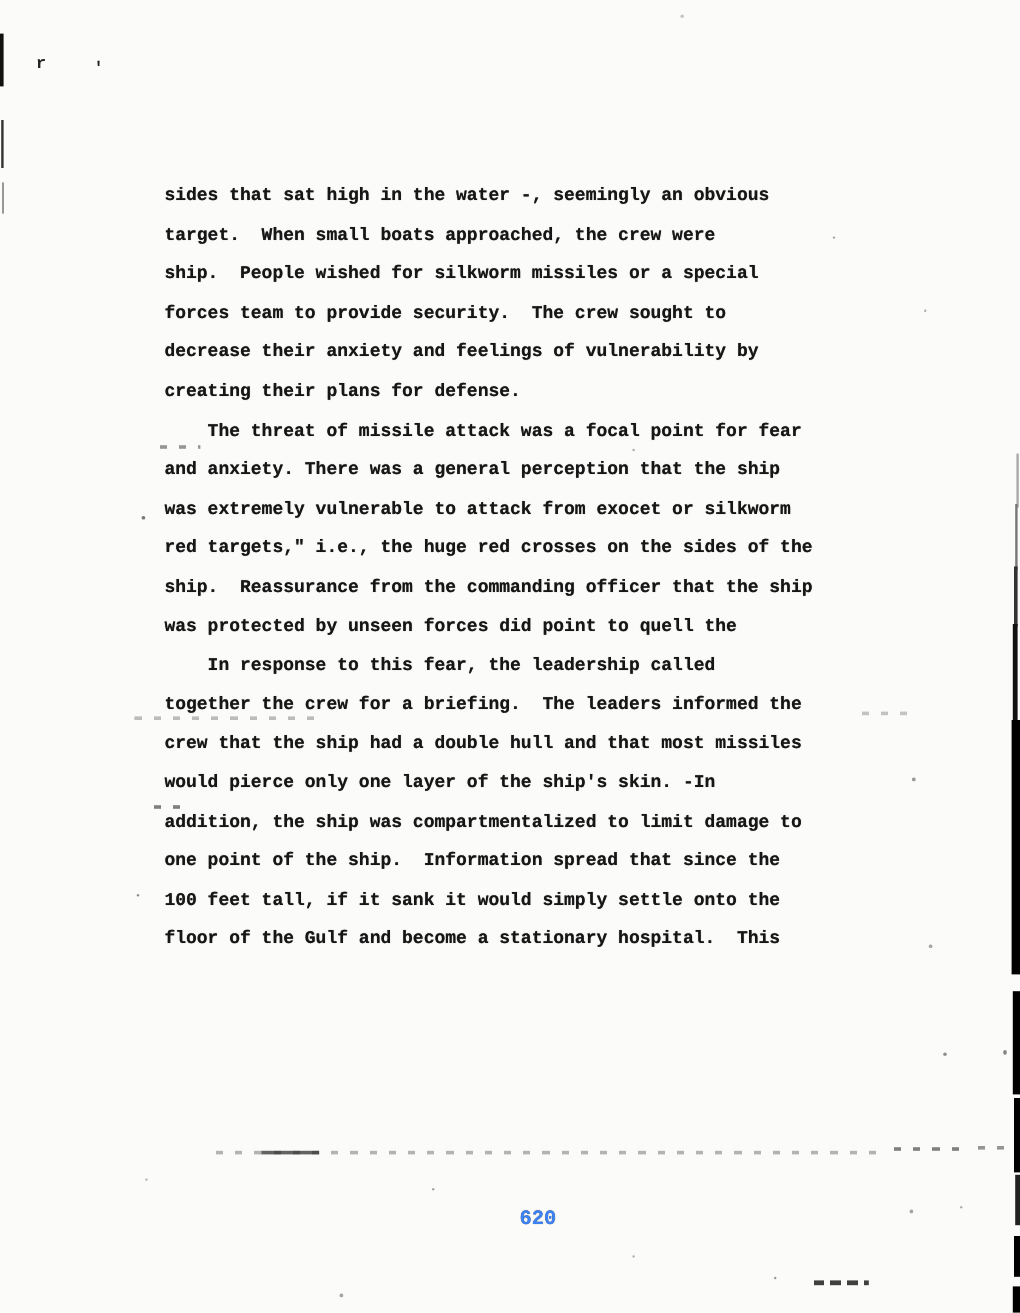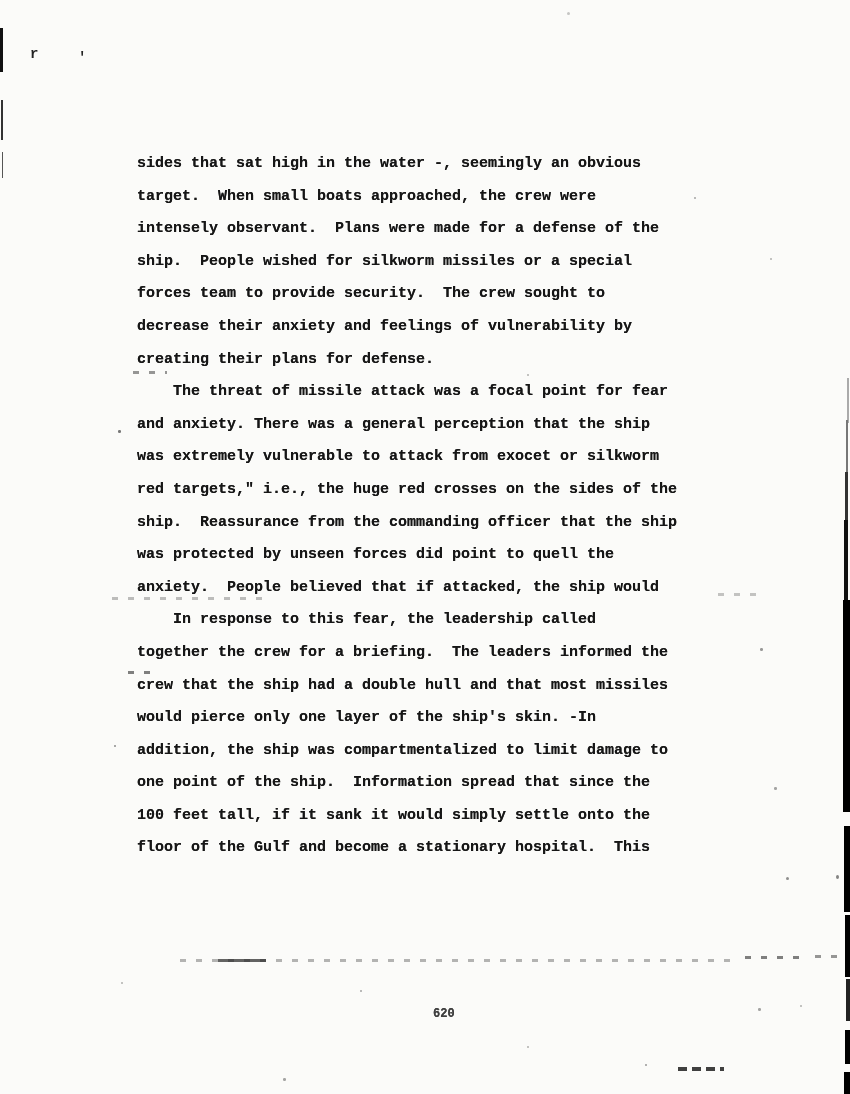--- a/index.html
+++ b/index.html
@@ -16,21 +16,21 @@
     font-family:"Liberation Mono","DejaVu Sans Mono",monospace;
     font-weight:700;
     font-size:15px;
     line-height:32.6px;
     white-space:pre;
     color:#161616;
     text-shadow:0 0 .6px rgba(10,10,10,.75);
   }
   .page-number{
     position:absolute;left:433px;top:1007px;
-    font-weight:700;font-size:12px;color:#404040;
+    font-weight:700;font-size:17px;color:#3b82f6;
     text-shadow:0 0 .6px rgba(10,10,10,.75);
     font-family:"Liberation Mono","DejaVu Sans Mono",monospace;
   }
   .seg{position:absolute;}
   .speck{position:absolute;border-radius:50%;background:#222;}
   .noise{
     position:absolute;height:3px;
     background:repeating-linear-gradient(90deg,#1a1a1a 0 6px,transparent 6px 16px);
   }
   .noise-solid{position:absolute;background:#222;}
@@ -40,32 +40,30 @@
   }
 </style>
 </head>
 <body>
 
 <div class="page">
 
   <div class="body-text">
     <div class="doc-line">sides that sat high in the water -, seemingly an obvious</div>
     <div class="doc-line">target.  When small boats approached, the crew were</div>
-    <div class="doc-line">intensely observant.  Plans were made for a defense of the</div>
     <div class="doc-line">ship.  People wished for silkworm missiles or a special</div>
     <div class="doc-line">forces team to provide security.  The crew sought to</div>
     <div class="doc-line">decrease their anxiety and feelings of vulnerability by</div>
     <div class="doc-line">creating their plans for defense.</div>
     <div class="doc-line">    The threat of missile attack was a focal point for fear</div>
     <div class="doc-line">and anxiety. There was a general perception that the ship</div>
     <div class="doc-line">was extremely vulnerable to attack from exocet or silkworm</div>
     <div class="doc-line">red targets," i.e., the huge red crosses on the sides of the</div>
     <div class="doc-line">ship.  Reassurance from the commanding officer that the ship</div>
     <div class="doc-line">was protected by unseen forces did point to quell the</div>
-    <div class="doc-line">anxiety.  People believed that if attacked, the ship would</div>
     <div class="doc-line">    In response to this fear, the leadership called</div>
     <div class="doc-line">together the crew for a briefing.  The leaders informed the</div>
     <div class="doc-line">crew that the ship had a double hull and that most missiles</div>
     <div class="doc-line">would pierce only one layer of the ship's skin. -In</div>
     <div class="doc-line">addition, the ship was compartmentalized to limit damage to</div>
     <div class="doc-line">one point of the ship.  Information spread that since the</div>
     <div class="doc-line">100 feet tall, if it sank it would simply settle onto the</div>
     <div class="doc-line">floor of the Gulf and become a stationary hospital.  This</div>
   </div>
 

